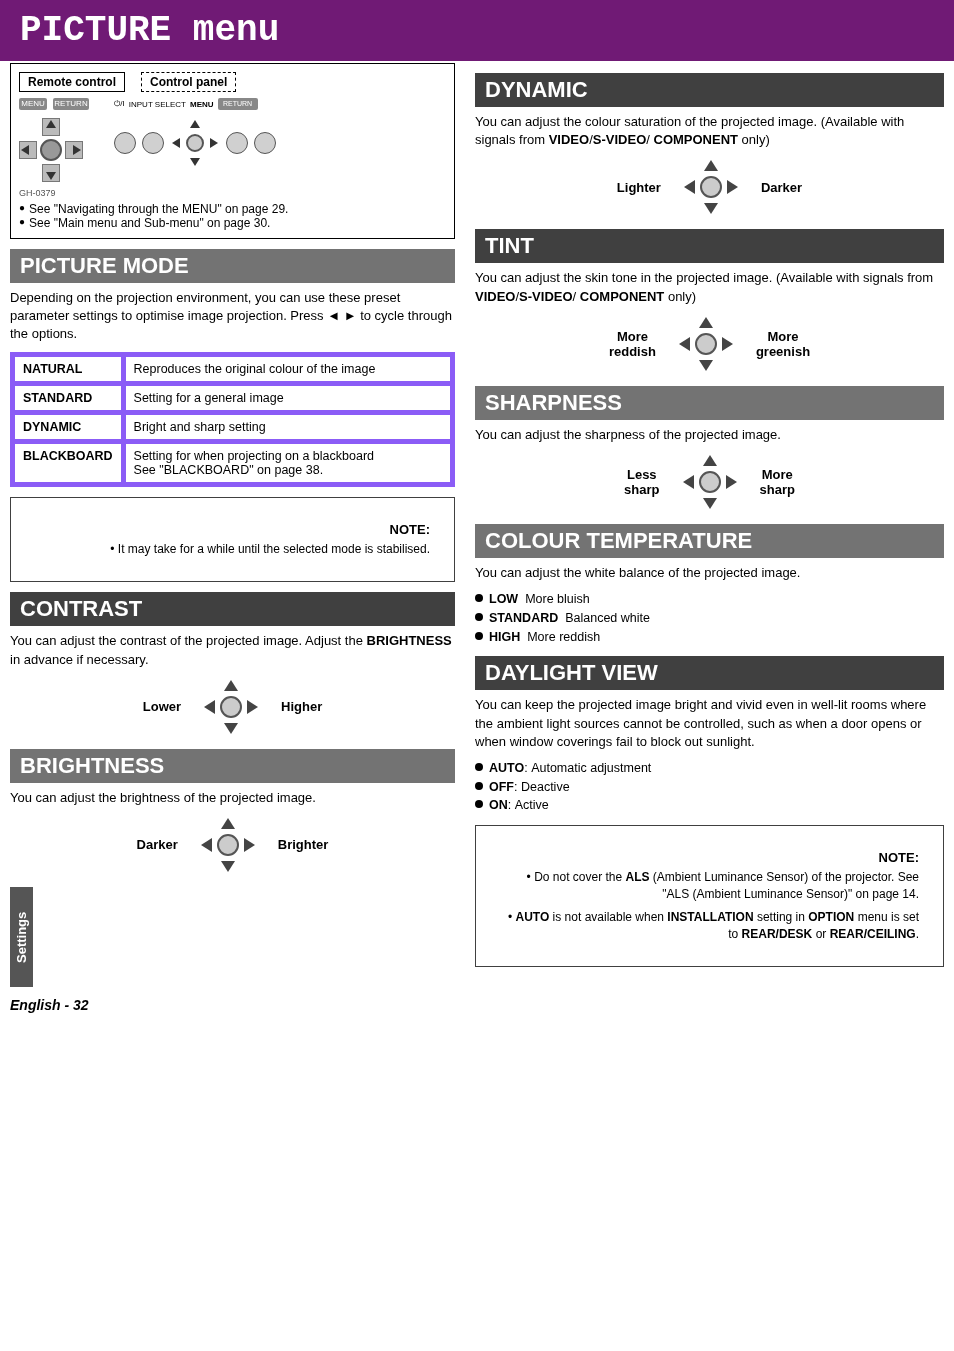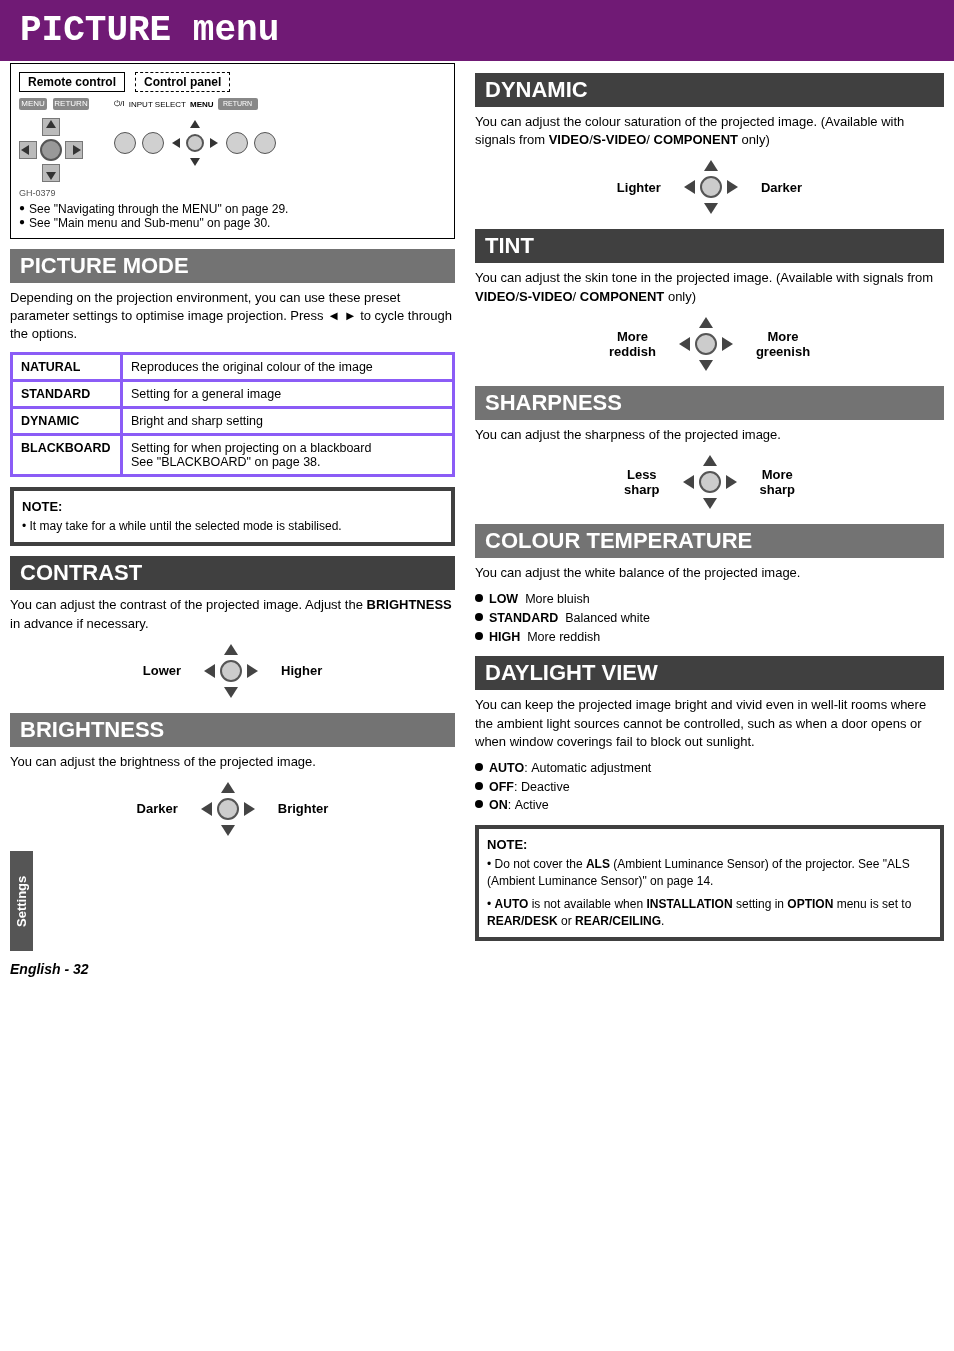--- a/index.html
+++ b/index.html
@@ -63,21 +63,21 @@
 
     
     .remote-box {
       border: 1px solid #000;
       padding: 8px;
       margin-bottom: 10px;
     }
 
     .remote-box-headers {
       display: flex;
-      gap: 10px;
+      gap: 16px;
       margin-bottom: 6px;
     }
 
     .remote-label {
       border: 1px solid #000;
       padding: 2px 8px;
       font-weight: bold;
       font-size: 12px;
     }
 
@@ -161,35 +161,36 @@
 
     
     .picture-table {
       width: 100%;
       border-collapse: collapse;
       margin-bottom: 10px;
       font-size: 12.5px;
     }
 
     .picture-table td {
-      border: 3px solid #8b5cf6;
+      border: 5px solid #8b5cf6;
       padding: 5px 8px;
       vertical-align: top;
     }
 
     .picture-table td:first-child {
       font-weight: bold;
       width: 110px;
     }
 
     
     .note-box {
-      border: 4px solid #404040;
-      padding: 8px;
+      border: 1px solid #404040;
+      padding: 24px;
       margin-bottom: 10px;
+      text-align: right;
     }
 
     .note-title {
       font-weight: bold;
       font-size: 13px;
       margin-bottom: 4px;
     }
 
     .note-text {
       font-size: 12px;

